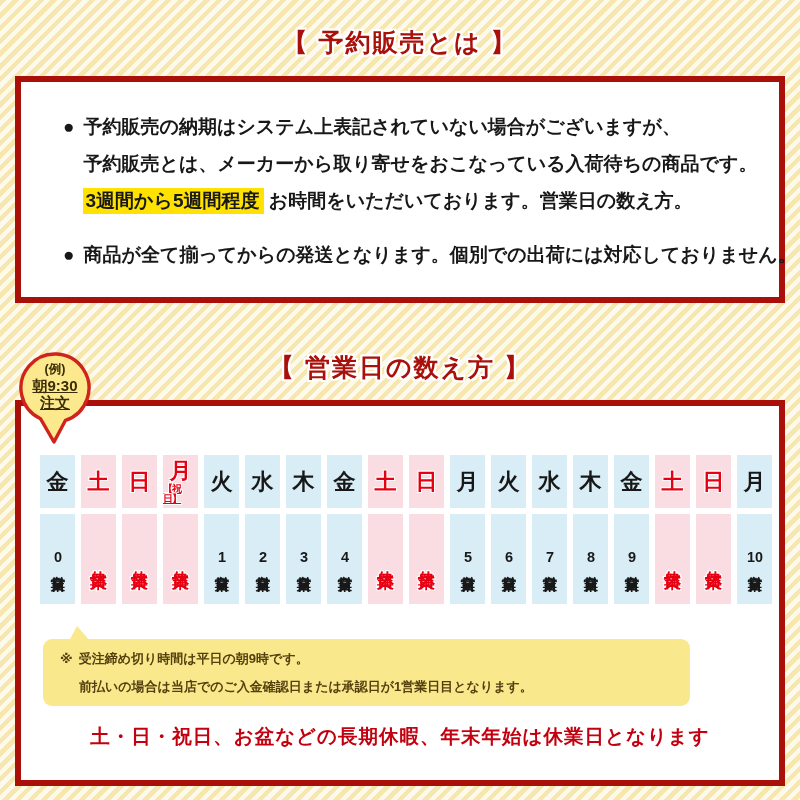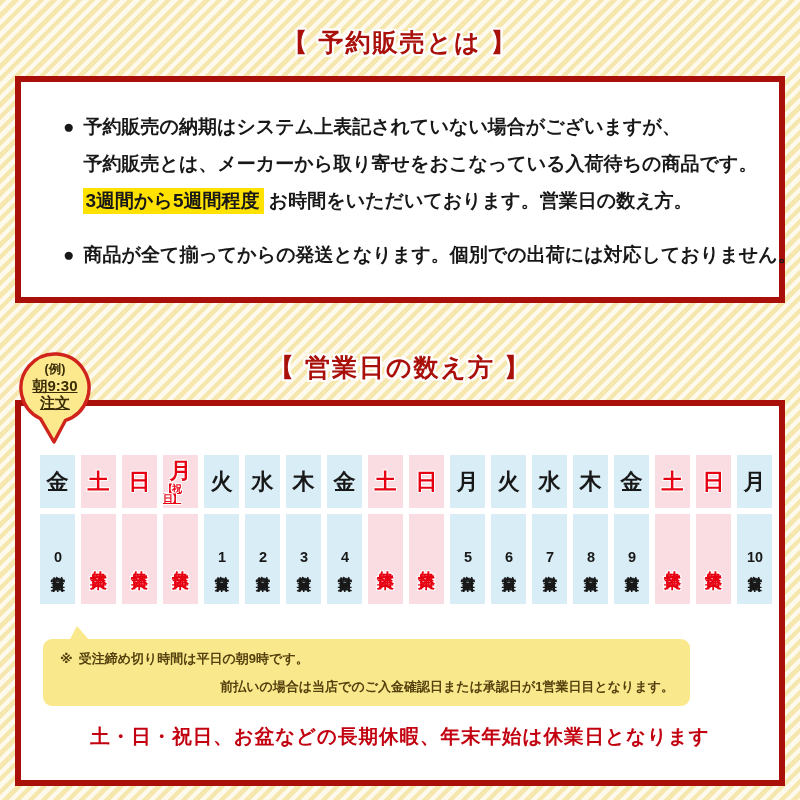--- a/index.html
+++ b/index.html
@@ -71,21 +71,21 @@
     padding:9px 16px 9px 17px; color:var(--note_text);
   }
   .notice::before{
     content:""; position:absolute; top:-13px; left:26px;
     border-left:8px solid transparent; border-right:13px solid transparent;
     border-bottom:15px solid var(--note_bg);
   }
   .n-line{font-size:13px; line-height:21px; white-space:nowrap;}
   .n-line.first{padding-left:0;}
   .n-line.cont{padding-left:19px;}
-  .n-line.gap{margin-top:7px; padding-left:19px;text-align:right;}
+  .n-line.gap{margin-top:7px; padding-left:19px;}
   .n-marker{margin-right:6px;}
   .footer-note{
     margin-top:17px; text-align:center; color:var(--footer_red);
     font-size:19.5px; letter-spacing:1px;
   }
   .bubble{position:absolute; left:9px; top:352px; width:92px; height:92px; z-index:5;}
   .bubble svg{position:absolute; left:0; top:0;}
   .bubble-text{
     position:absolute; left:0; top:10px; width:92px; text-align:center;
     color:#3a2c06;

